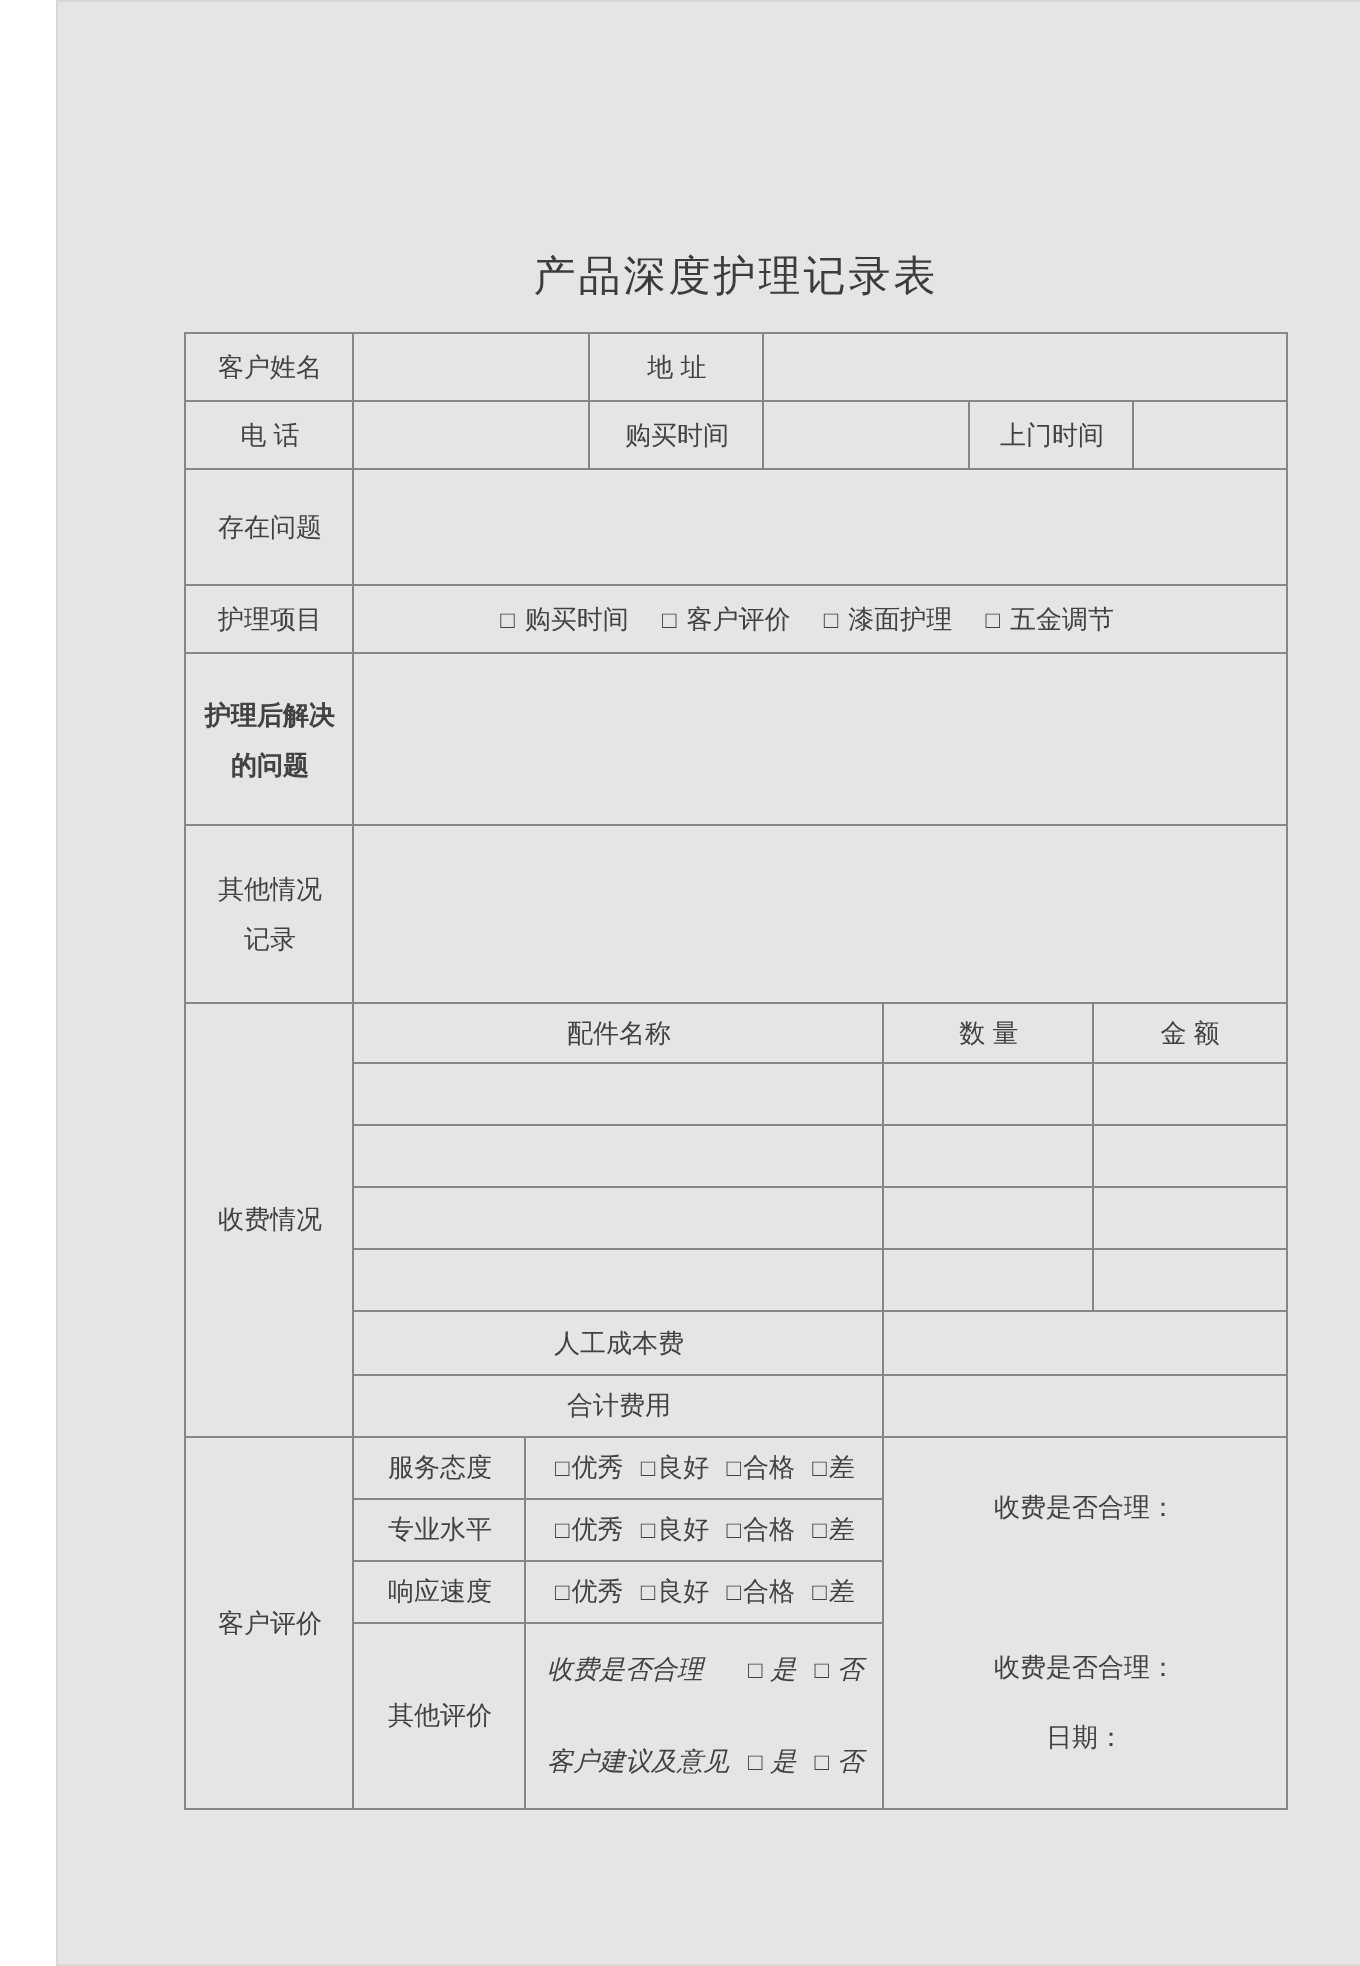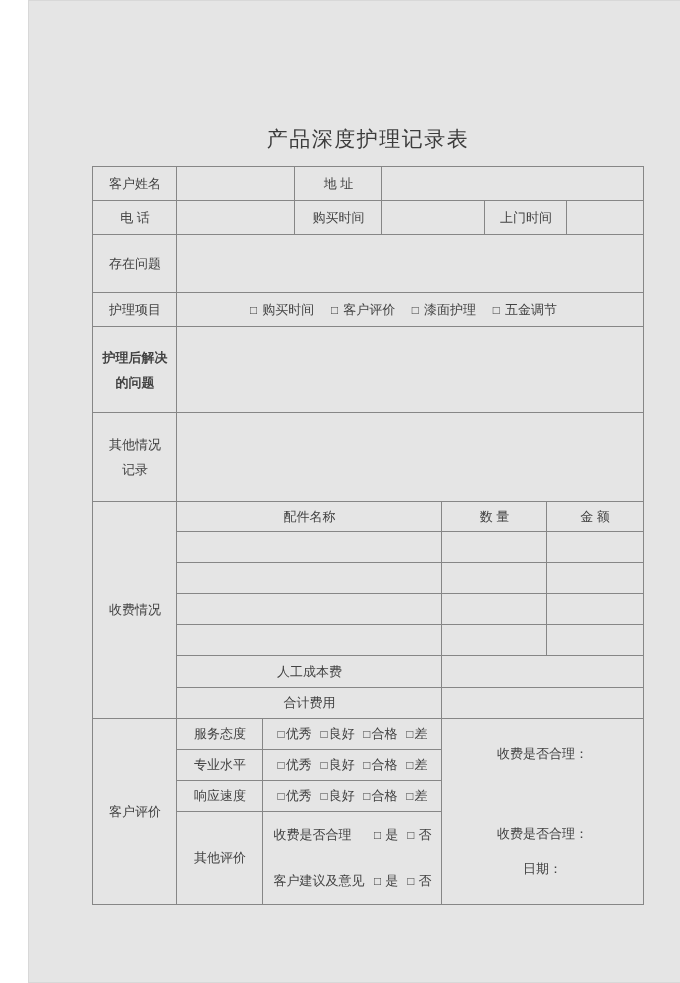--- a/index.html
+++ b/index.html
@@ -59,21 +59,21 @@
   .feedback-cell { text-align: left; vertical-align: top; padding: 13px 12px; }
   .feedback-cell .sig { margin-top: 60px; }
   .feedback-cell .date { margin-top: 15px; }
   .qs-wrap {
     display: flex;
     flex-direction: column;
     justify-content: space-around;
     height: 92px;
     padding: 0 10px;
   }
-  .q-row { display: flex; justify-content: space-between; align-items: flex-start; }
+  .q-row { display: flex; justify-content: space-between; align-items: flex-start; font-style: italic; }
   .yn { white-space: nowrap; }
   .yn .cb { margin: 0 4px 0 9px; }
 </style>
 </head>
 <body>
 
 <div class="page">
   <div class="title">产品深度护理记录表</div>
 
   <table class="form">

